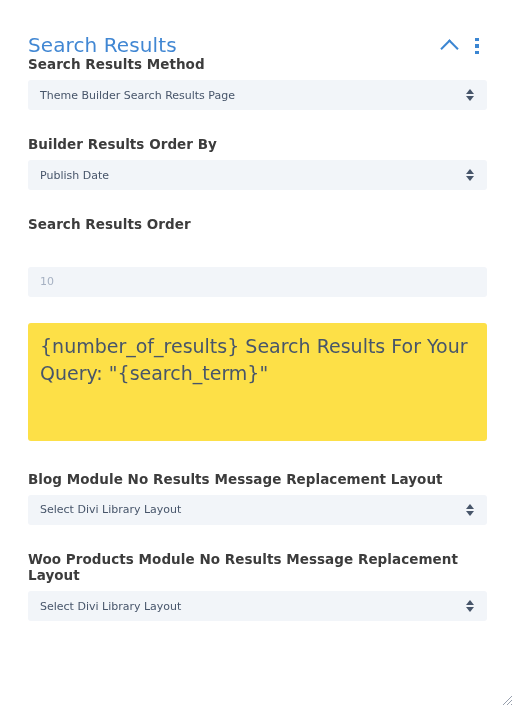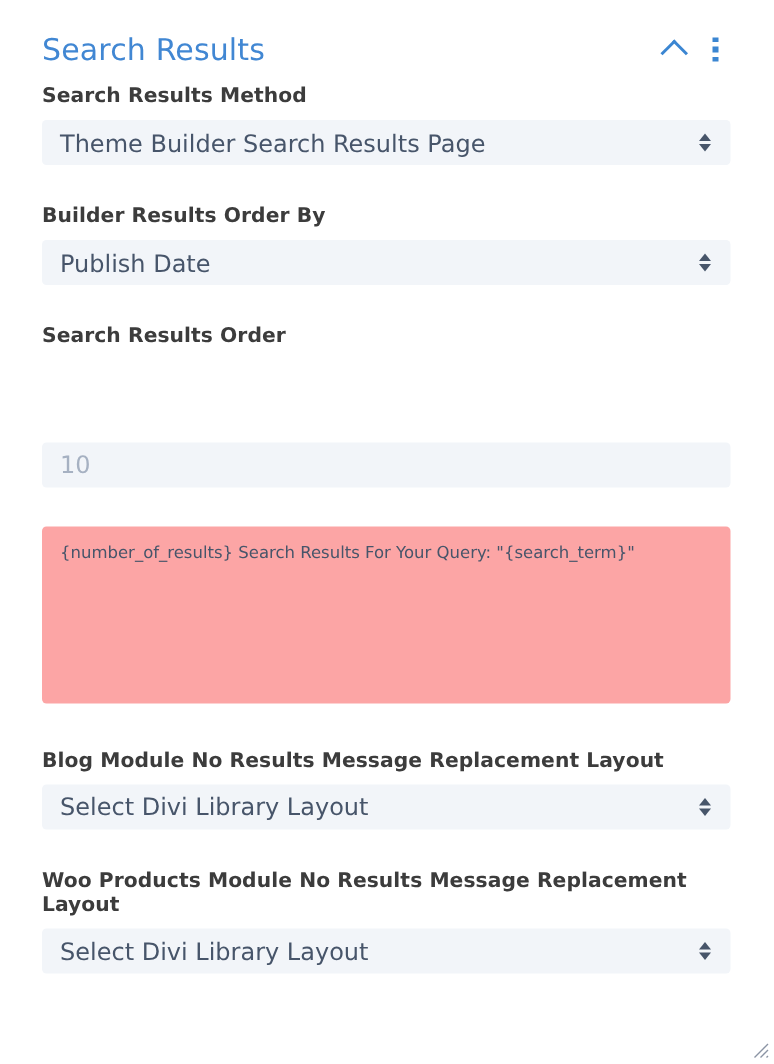--- a/index.html
+++ b/index.html
@@ -18,21 +18,21 @@
     width: 516px;
     height: 709px;
     box-sizing: border-box;
     padding: 0 28px;
     background: #ffffff;
   }
 
   
   .panel-header {
     display: flex;
-    align-items: center;
+    align-items: flex-end;
     justify-content: space-between;
     height: 56px;
     padding-top: 10px;
     box-sizing: border-box;
   }
   .panel-title {
     color: #4187d3;
     font-size: 20px;
     font-weight: 400;
     letter-spacing: 0.1px;
@@ -100,33 +100,32 @@
   .select-box,
   .text-box {
     width: 459px;
     height: 30px;
     box-sizing: border-box;
     background: #f2f5f9;
     border: none;
     border-radius: 3px;
     padding: 0 30px 0 12px;
     font-family: "DejaVu Sans", "Liberation Sans", sans-serif;
-    font-size: 16px;
+    font-size: 11px;
     color: #47556a;
     display: flex;
     align-items: center;
     cursor: pointer;
     -webkit-appearance: none;
     appearance: none;
     outline: none;
   }
   .text-box {
     padding-right: 12px;
     cursor: text;
-    margin-top: 28px;
   }
   .text-box.placeholder {
     color: #a6b1c2;
   }
 
   .select-arrows {
     position: absolute;
     right: 13px;
     top: 50%;
     transform: translateY(-50%);
@@ -148,26 +147,26 @@
   }
   .select-arrows .down {
     border-top: 5px solid #47556a;
   }
 
   .textarea-box {
     position: relative;
     width: 459px;
     height: 118px;
     box-sizing: border-box;
-    background: #fca5a5;
+    background: #fde047;
     border: none;
     border-radius: 3px;
     padding: 10px 12px;
     font-family: "DejaVu Sans", "Liberation Sans", sans-serif;
-    font-size: 11px;
+    font-size: 19px;
     line-height: 1.45;
     color: #47556a;
     overflow: hidden;
     cursor: text;
     word-break: break-word;
   }
   .resize-grip {
     position: absolute;
     right: 3px;
     bottom: 3px;

